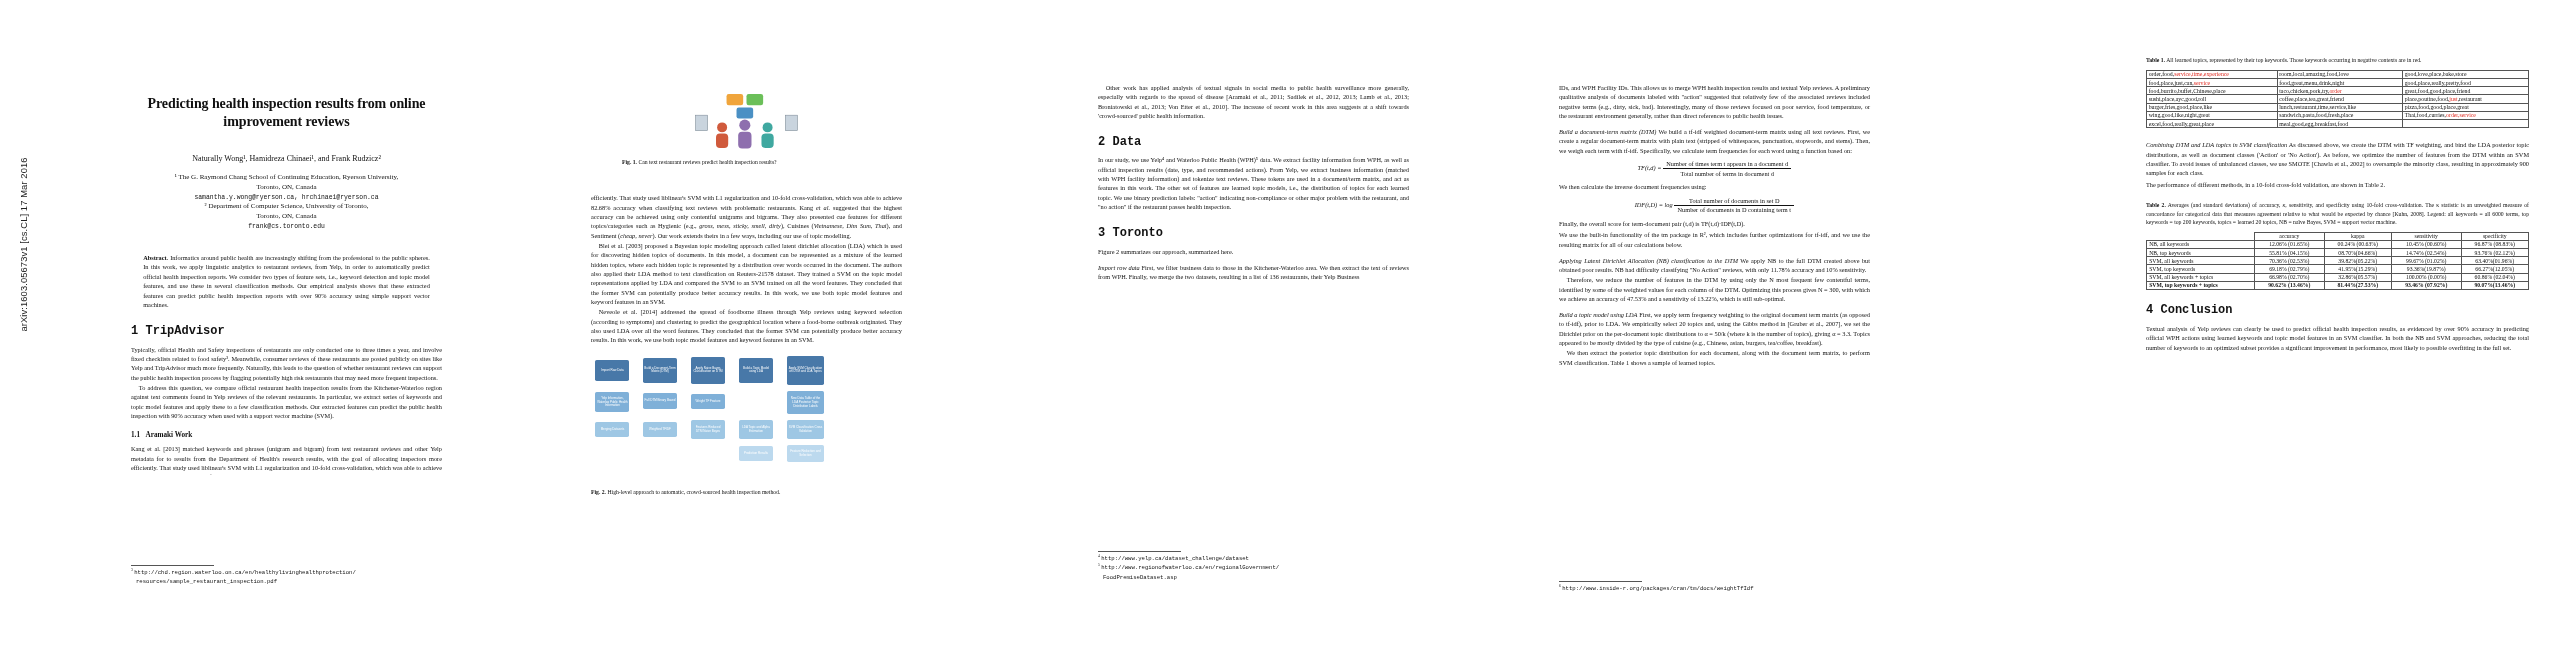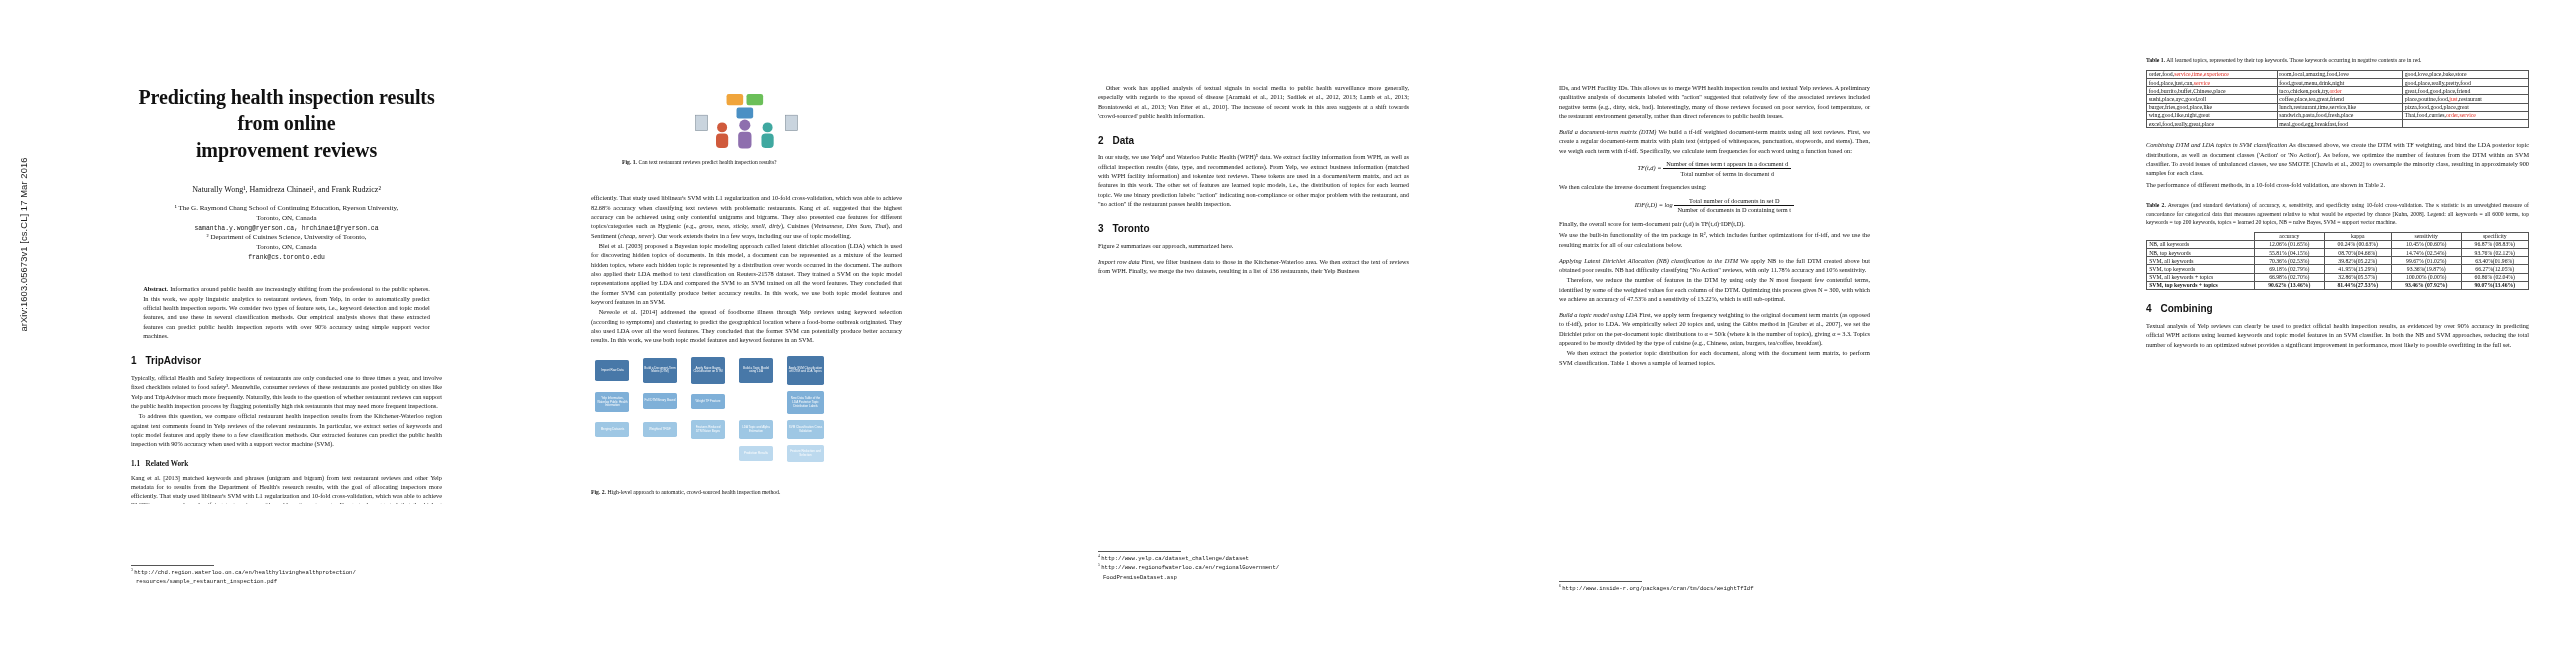--- a/index.html
+++ b/index.html
@@ -24,37 +24,37 @@
 
   
   .col{position:absolute;top:0;}
   .c1{left:131px;width:311px;}
   .c2{left:591px;width:311px;}
   .c3{left:1098px;width:311px;}
   .c4{left:1559px;width:311px;}
   .c5{left:2146px;width:383px;}
 
   h1.title{
-    font-size:20px;font-weight:bold;text-align:center;
-    line-height:1.32;margin:1px;letter-spacing:-0.1px;
+    font-size:14px;font-weight:bold;text-align:center;
+    line-height:1.32;margin:12px;letter-spacing:-0.1px;
   }
   .authors{text-align:center;font-size:8px;margin-top:22px;}
   .affil{text-align:center;font-size:7px;line-height:1.42;margin-top:10px;}
   .mono{font-family:"Liberation Mono","DejaVu Sans Mono",monospace;font-size:6.4px;}
   sup{font-size:.66em;vertical-align:super;line-height:0;}
 
   .abstract{
     font-size:6.3px;line-height:1.5;text-align:justify;
     margin:22px 12.2px 0 12.2px;
   }
   .abstract b{font-weight:bold;}
 
   h2.sec{
-    font-size:10px;font-weight:bold;margin:14.5px 0 6.7px 0;
-    font-family:Liberation Sans, sans-serif;
+    font-size:12px;font-weight:bold;margin:14.5px 0 6.7px 0;
+    font-family:Liberation Mono, monospace;
   }
   h2.sec .num{display:inline-block;width:14.5px;}
   h3.sub{font-size:7.2px;font-weight:bold;margin:11px 0 5px 0;}
   h3.sub .num{display:inline-block;width:14.5px;}
 
   p.body{
     font-size:6.3px;line-height:1.48;text-align:justify;
     margin:0 0 0 0;text-indent:7.8px;
   }
   p.body.noind{text-indent:0;}
@@ -112,38 +112,38 @@
       <span>Predicting health inspection results from online</span><br>
       <span>improvement reviews</span>
     </h1>
 
     <div class="authors">Naturally Wong¹, Hamidreza Chinaei¹, and Frank Rudzicz²</div>
 
     <div class="affil">
       <div>¹  The G. Raymond Chang School of Continuing Education, Ryerson University,</div>
       <div>Toronto, ON, Canada</div>
       <div class="mono">samantha.y.wong@ryerson.ca, hrchinaei@ryerson.ca</div>
-      <div>²  Department of Cuisines Science, University of Toronto,</div>
+      <div>²  Department of Computer Science, University of Toronto,</div>
       <div>Toronto, ON, Canada</div>
       <div class="mono">frank@cs.toronto.edu</div>
     </div>
 
     <div class="abstract">
       <b>Abstract.</b>
       <span>Informatics around public health are increasingly shifting from the professional to the public spheres. In this work, we apply linguistic analytics to restaurant reviews, from Yelp, in order to automatically predict official health inspection reports. We consider two types of feature sets, i.e., keyword detection and topic model features, and use these in several classification methods. Our empirical analysis shows that these extracted features can predict public health inspection reports with over 90% accuracy using simple support vector machines.</span>
     </div>
 
     <h2 class="sec">
       <span class="num">1</span><span>TripAdvisor</span>
     </h2>
     <p class="body noind">Typically, official Health and Safety inspections of restaurants are only conducted one to three times a year, and involve fixed checklists related to food safety³. Meanwhile, consumer reviews of these restaurants are posted publicly on sites like Yelp and TripAdvisor much more frequently. Naturally, this leads to the question of whether restaurant reviews can support the public health inspection process by flagging potentially high risk restaurants that may need more frequent inspections.</p>
     <p class="body">To address this question, we compare official restaurant health inspection results from the Kitchener-Waterloo region against text comments found in Yelp reviews of the relevant restaurants. In particular, we extract series of keywords and topic model features and apply these to a few classification methods. Our extracted features can predict the public health inspection with 90% accuracy when used with a support vector machine (SVM).</p>
 
     <h3 class="sub">
-      <span class="num">1.1</span><span>Related Work</span>
+      <span class="num">1.1</span><span>Aramaki Work</span>
     </h3>
     <p class="body noind" style="max-height:31px;overflow:hidden;">Kang et al. [2013] matched keywords and phrases (unigram and bigram) from text restaurant reviews and other Yelp metadata for to results from the Department of Health's research results, with the goal of allocating inspectors more efficiently. That study used liblinear's SVM with L1 regularization and 10-fold cross-validation, which was able to achieve 82.68% accuracy when classifying text reviews with problematic restaurants. Kang et al. suggested that the highest accuracy can be achieved using only contentful unigrams and bigrams. They also presented cue features for different topics/categories such as Hygienic (e.g., gross, mess, sticky, smell, dirty), Cuisines (Vietnamese, Dim Sum, Thai), and Sentiment (cheap, never). Our work extends theirs in a few ways, including our use of topic modelling.</p>
 
     <div style="position:absolute;top:559px;left:0;width:311px;">
       <div class="fnrule"></div>
       <div class="fn">
         <sup>3</sup>
         <span class="mono">http://chd.region.waterloo.on.ca/en/healthylivinghealthprotection/</span><br>
         <span class="mono" style="margin-left:5px;">resources/sample_restaurant_inspection.pdf</span>
       </div>
@@ -396,19 +396,19 @@
             <td class="rl">SVM, top keywords + topics</td>
             <td class="rv">90.62% (13.46%)</td>
             <td class="rv">81.44%(27.53%)</td>
             <td class="rv">93.46% (07.92%)</td>
             <td class="rv">90.07%(13.46%)</td>
           </tr>
         </tbody>
     </table>
 
     <h2 class="sec" style="margin-top:13.3px;">
-      <span class="num">4</span><span>Combining</span>
+      <span class="num">4</span><span>Conclusion</span>
     </h2>
     <p class="body noind">Textual analysis of Yelp reviews can clearly be used to predict official health inspection results, as evidenced by over 90% accuracy in predicting official WPH actions using learned keywords and topic model features in an SVM classifier. In both the NB and SVM approaches, reducing the total number of keywords to an optimized subset provides a significant improvement in performance, most likely to possible overfitting in the full set.</p>
   </div>
 
 </div>
 
 
 </body></html>

